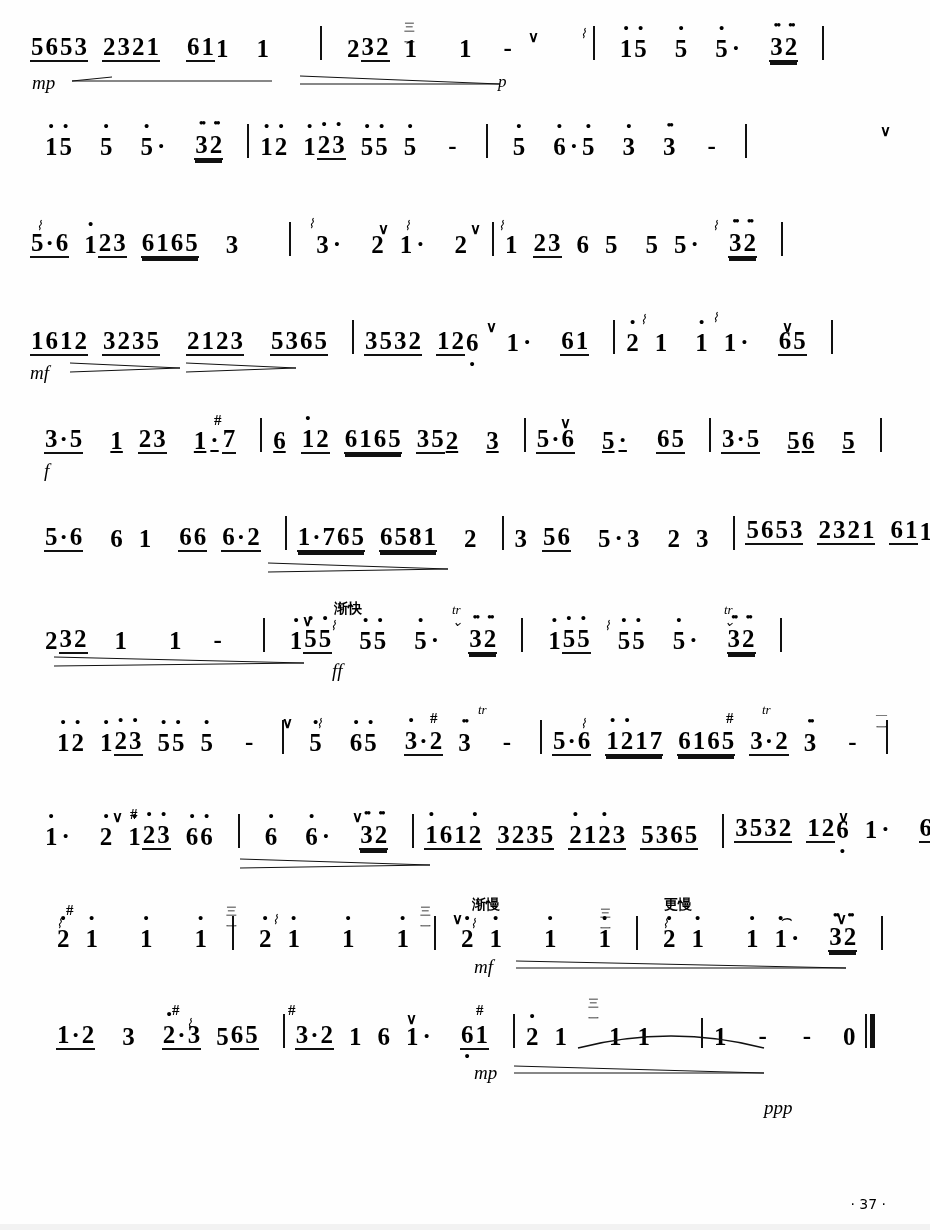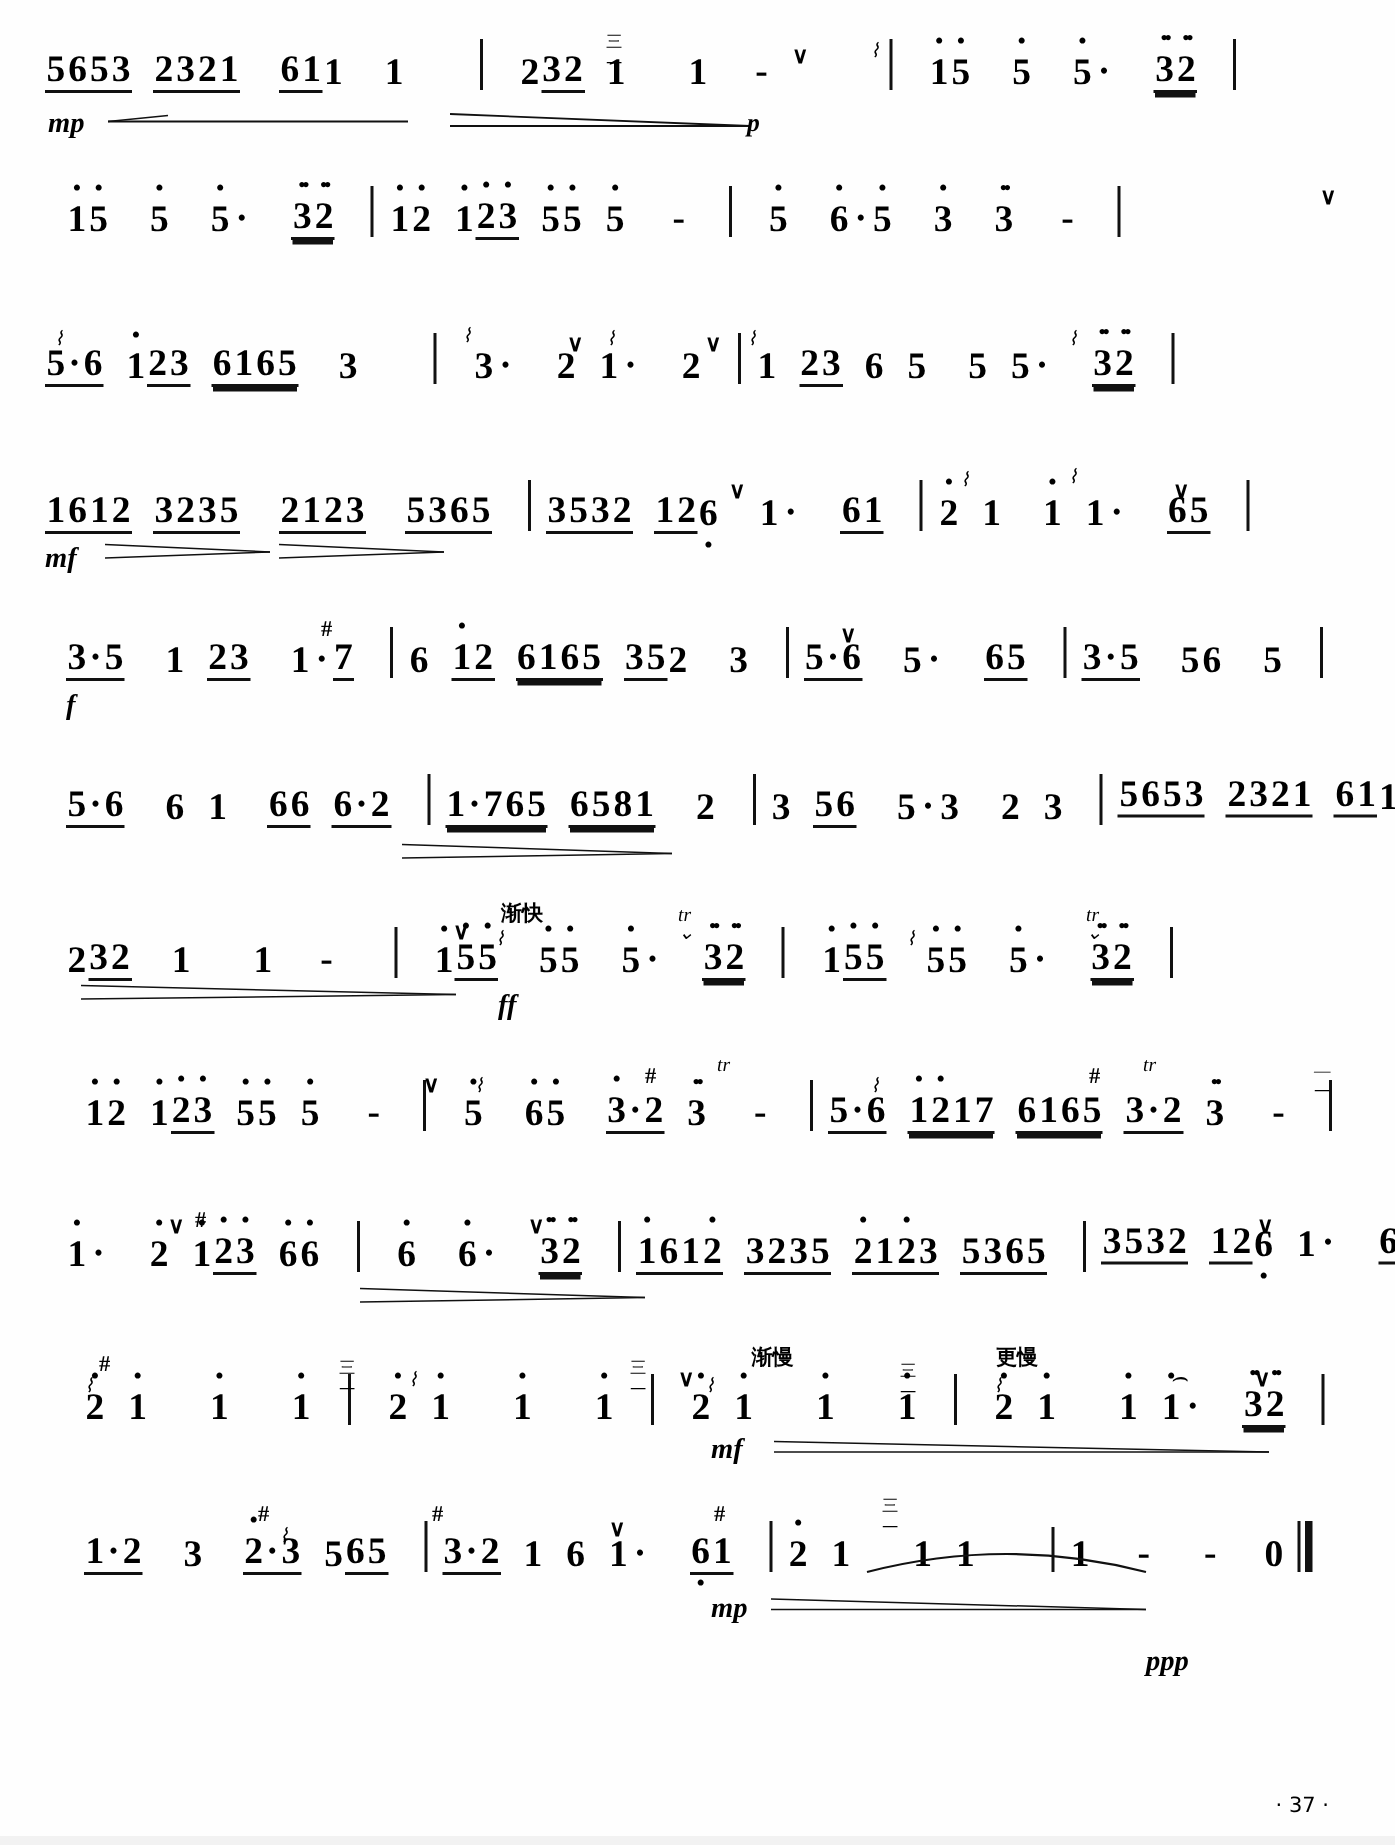--- a/index.html
+++ b/index.html
@@ -146,21 +146,21 @@
     position: absolute;
     font-family: "DejaVu Sans", sans-serif;
     font-size: 14px;
     font-weight: 700;
     white-space: nowrap;
   }
   .dyn {
     position: absolute;
     font-family: "Liberation Serif", serif;
     font-style: italic;
-    font-weight: 700;
+    font-weight: 400;
     font-size: 19px;
   }
   .hair {
     position: absolute;
     height: 8px;
   }
   .hair svg { display: block; }
 
   
   .tr {
@@ -481,21 +481,21 @@
       </div>
       <div class="hair" style="left:186px; top:66px; width:110px;">
         <svg width="110" height="14">
             <line x1="0" y1="3" x2="110" y2="8" stroke="#111" stroke-width="1"></line>
             <line x1="0" y1="12" x2="110" y2="8" stroke="#111" stroke-width="1"></line>
           </svg>
       </div>
     </div>
 
     <div class="system">
-      <div class="staff-line" style="top:26px;">
+      <div class="staff-line" style="top:26px;text-decoration:underline;">
         <div class="measure">
           <span class="sp"></span>
           <span class="grp b1"><span class="n">3</span><span class="n">·</span><span class="n">5</span></span>
           <span class="sp w"></span>
             <span class="n">1</span>
           <span class="sp"></span>
             <span class="grp b1"><span class="n">2</span><span class="n">3</span></span>
           <span class="sp w"></span>
             <span class="n">1</span>
             <span class="aug">·</span>
@@ -841,21 +841,21 @@
           <span class="sp"></span>
             <span class="barline"></span>
         </div>
       </div>
       <span class="sharp" style="left:66px; top:20px;">#</span>
       <span class="mark" style="left:56px; top:34px;">⌇</span>
       <span class="trip" style="left:226px; top:22px;">三<br>一</span>
       <span class="mark" style="left:272px; top:30px;">⌇</span>
       <span class="trip" style="left:420px; top:22px;">三<br>一</span>
       <span class="vmk" style="left:452px; top:28px;">∨</span>
-      <span class="cn" style="left:472px; top:14px;margin-left:29px;">渐慢</span>
+      <span class="cn" style="left:472px; top:14px;">渐慢</span>
       <span class="mark" style="left:470px; top:34px;">⌇</span>
       <span class="trip" style="left:600px; top:24px;">三<br>一</span>
       <span class="cn" style="left:664px; top:14px;">更慢</span>
       <span class="mark" style="left:662px; top:34px;">⌇</span>
       <span class="mark" style="left:780px; top:26px; font-size:18px;">⌢</span>
       <span class="vmk" style="left:836px; top:28px;">∨</span>
       <span class="dyn" style="left:474px; top:74px;">mf</span>
       <div class="hair" style="left:516px; top:78px; width:330px;">
         <svg width="330" height="12">
             <line x1="0" y1="1" x2="330" y2="8" stroke="#111" stroke-width="1"></line>

